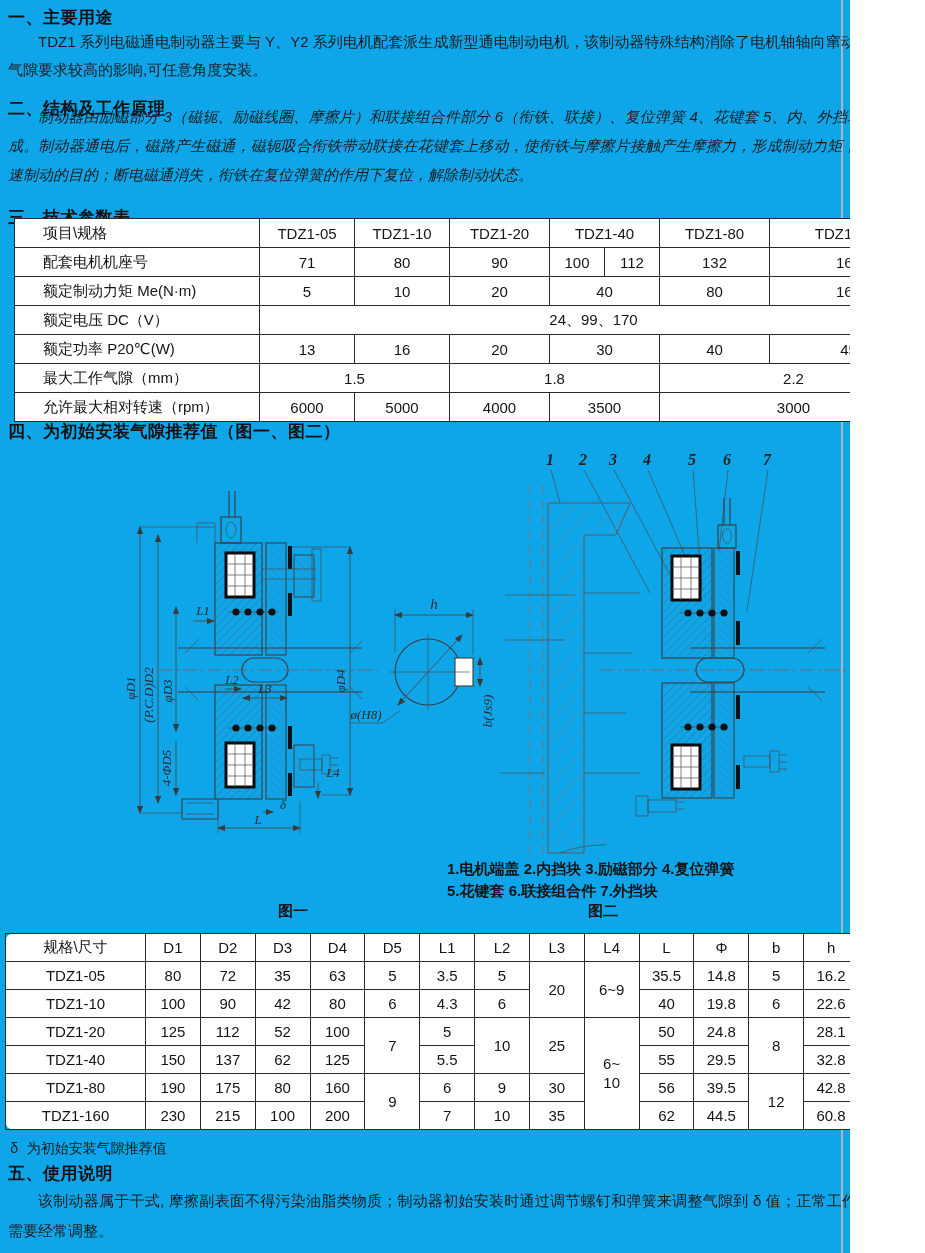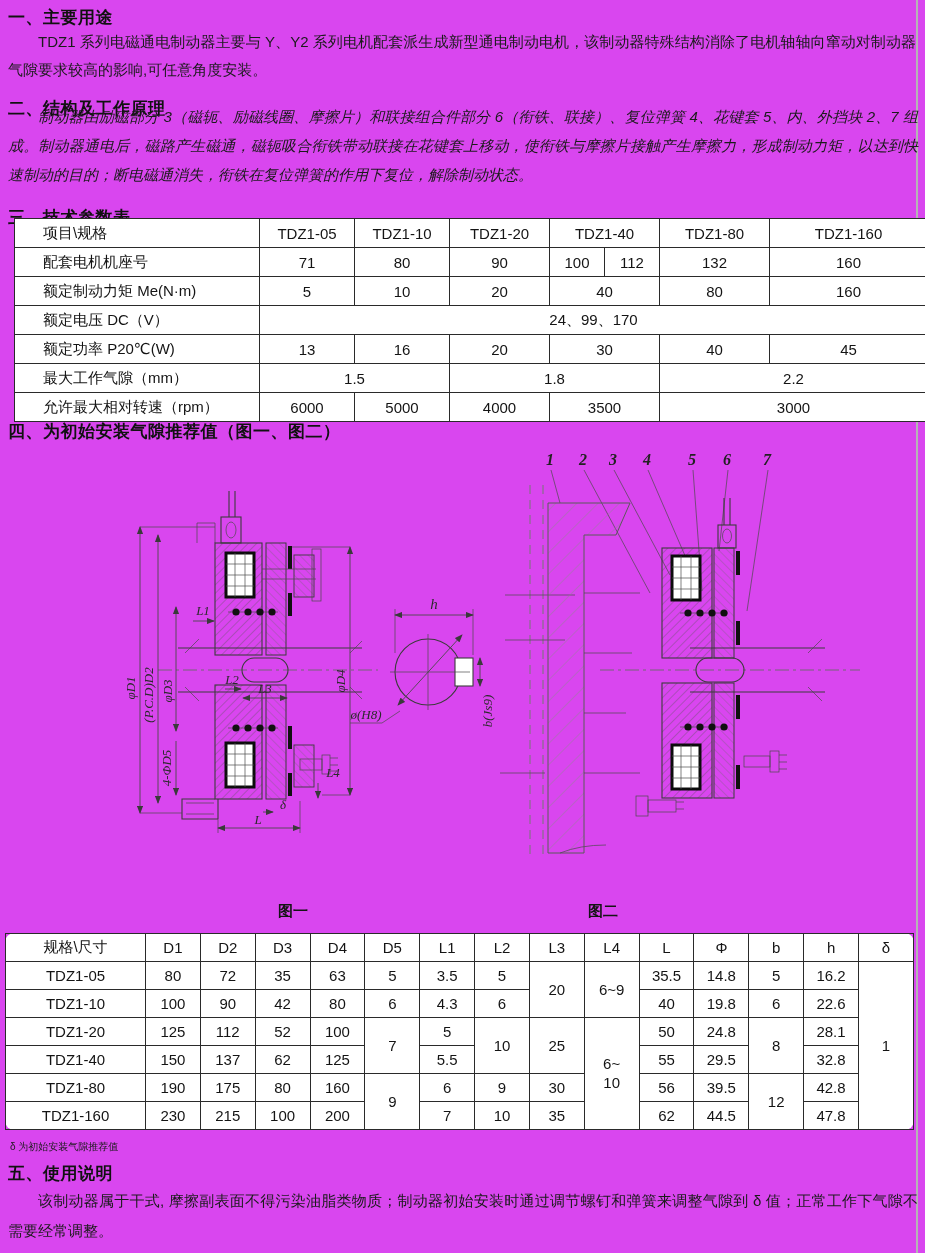--- a/index.html
+++ b/index.html
@@ -1,21 +1,21 @@
 <!DOCTYPE html>
 <html><head>
 <meta charset="utf-8">
 <style>
   html,body{margin:0;padding:0;background:#ffffff;}
-  .page{position:relative;width:925px;height:1253px;background:#d946ef;overflow:hidden;
+  .page{position:relative;width:850px;height:1253px;background:#0ea5e9;overflow:hidden;
         font-family:"Liberation Sans","DejaVu Sans",sans-serif;color:#151515;}
   .abs{position:absolute;}
   .sec-title{font-size:17px;font-weight:bold;color:#111;letter-spacing:0.5px;}
   .para{font-size:15px;line-height:28px;text-indent:2em;text-align:justify;color:#1b1b1b;}
-  .note{font-size:10px;color:#1b1b1b;}
+  .note{font-size:14px;color:#1b1b1b;font-family:Liberation Mono, monospace;}
   table{border-collapse:collapse;table-layout:fixed;background:#fff;}
   .ptab td,.ptab th,.dtab td,.dtab th{border:1.4px solid #2a2a2a;font-size:15px;font-weight:normal;
         text-align:center;vertical-align:middle;padding:0;color:#141414;}
   .ptab td,.ptab th{height:28px;}
   .dtab td,.dtab th{height:27px;}
   .lft{text-align:left !important;padding-left:28px !important;}
   .pre{white-space:pre-line;line-height:1.25;}
   .cap{font-size:15px;font-weight:bold;color:#141414;}
   .legend{font-size:15px;font-weight:bold;line-height:22px;color:#141414;}
   .edge-strip{position:absolute;top:0;right:7px;width:2px;height:1253px;background:#b5b5b5;}
@@ -328,20 +328,24 @@
         <rect class="thin" x="770" y="308" width="9" height="21" fill="#fff"></rect>
         <path class="thin" d="M779,312 h8 M779,319 h8 M779,326 h8"></path>
         <rect class="thin" x="648" y="357" width="28" height="12" fill="#fff"></rect>
         <rect class="thin" x="636" y="353" width="12" height="20" fill="#fff"></rect>
         <path class="thin" d="M676,359 h8 M676,366 h8"></path>
       </g>
     </g>
   </svg>
 
   <div class="abs cap" style="top:902px;left:278px;">图一</div>
+  <div class="abs legend" style="top:858px;left:447px;">
+    <div>1.电机端盖 2.内挡块 3.励磁部分 4.复位弹簧</div>
+    <div>5.花键套 6.联接组合件 7.外挡块</div>
+  </div>
   <div class="abs cap" style="top:902px;left:588px;">图二</div>
 
   <table class="abs dtab" style="top:933px;left:5px;width:908px;border-radius:9px;">
     <colgroup>
         <col style="width:140px">
         <col span="14" style="width:54.85px">
       </colgroup>
     <tbody>
         <tr>
       <th>规格\尺寸</th>
@@ -438,21 +442,21 @@
       <td>TDZ1-160</td>
       <td>230</td>
       <td>215</td>
       <td>100</td>
       <td>200</td>
       <td>7</td>
       <td>10</td>
       <td>35</td>
       <td>62</td>
       <td>44.5</td>
-      <td>47.8</td>
+      <td>60.8</td>
     </tr>
   </tbody>
     </table>
 
   <div class="abs note" style="top:1140px;left:10px;">δ 为初始安装气隙推荐值</div>
 
   <div class="abs sec-title" style="top:1162px;left:8px;">五、使用说明</div>
   <div class="abs para" style="top:1186px;left:8px;width:910px;line-height:30px;">该制动器属于干式, 摩擦副表面不得污染油脂类物质；制动器初始安装时通过调节螺钉和弹簧来调整气隙到 δ 值；正常工作下气隙不需要经常调整。</div>
 </div>
 

